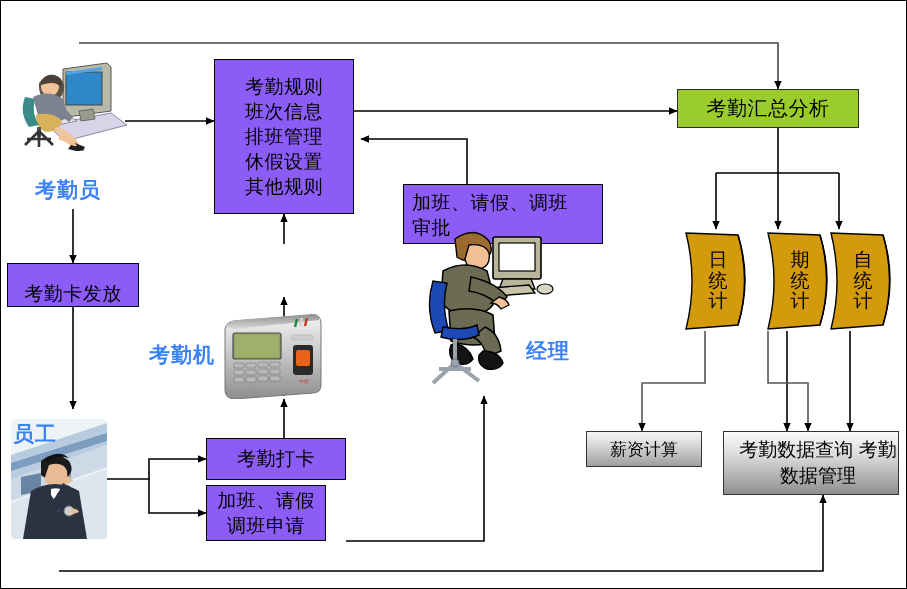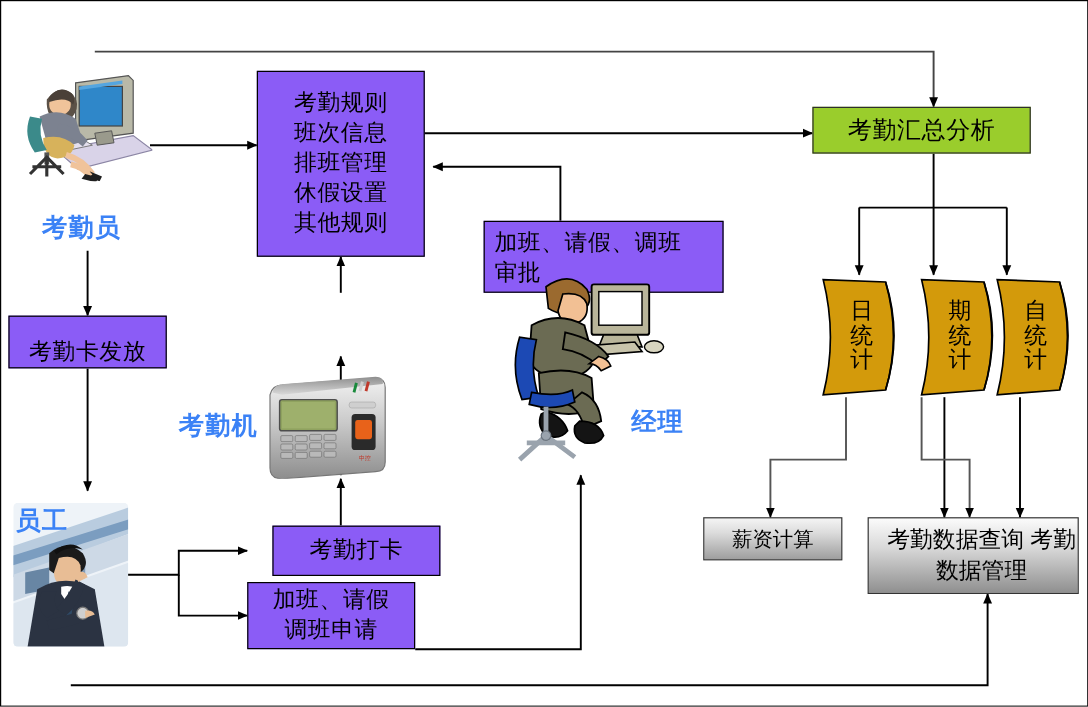--- a/index.html
+++ b/index.html
@@ -235,25 +235,25 @@
       <path d="M36,88 q10,-10 16,-24 l8,4 q-6,18 -16,26z" fill="#2b3342"></path>
       <path d="M54,58 q6,-2 8,4 l-8,4z" fill="#e8bd95"></path>
 
       <path d="M28,98 q16,-4 30,-8 l2,8 q-14,6 -30,8z" fill="#2b3342"></path>
       <circle cx="58" cy="92" r="5" fill="#cfcfcf" stroke="#777"></circle>
       <path d="M60,90 q6,-1 8,3 l-8,3z" fill="#e8bd95"></path>
     </svg>
   </div>
   <div class="label" style="left:12px;top:419px;">员工</div>
 
-  <div class="node box" style="left:205px;top:437px;width:140px;height:42px;margin-left:21px;">
+  <div class="node box" style="left:205px;top:437px;width:140px;height:42px;">
     <span>考勤打卡</span>
   </div>
 
-  <div class="node box" style="left:205px;top:484px;width:140px;height:56px;">
+  <div class="node box" style="left:205px;top:484px;width:120px;height:56px;">
     <span>加班、请假
 调班申请</span>
   </div>
 
   <div class="node box green" style="left:676px;top:88px;width:182px;height:39px;">
     <span>考勤汇总分析</span>
   </div>
 
   <div class="cyl" style="left:679px;top:228px;width:72px;height:102px;">
     <svg viewBox="0 0 72 102" width="72" height="102">

